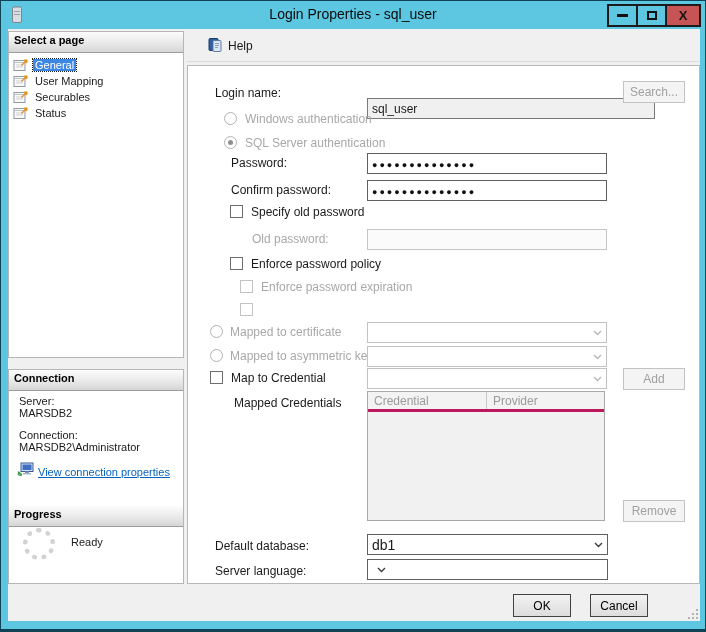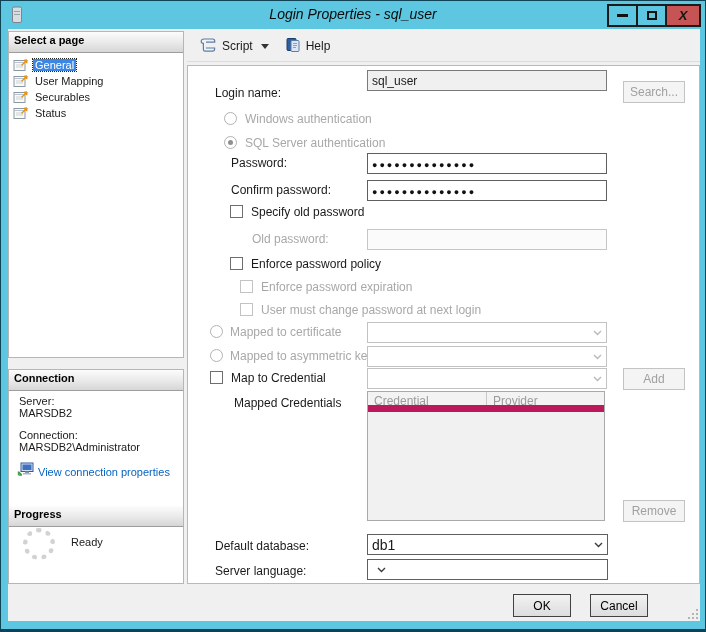--- a/index.html
+++ b/index.html
@@ -8,21 +8,21 @@
     position: relative;
     font-family: "Liberation Sans", sans-serif;
     background: #5dc6e1;
     border: 1px solid #0e4356;
     overflow: hidden;
     color: #1a1a1a;
   }
   .bottom-edge { position:absolute; left:0; right:0; bottom:0; height:2px; background:#0e4356; }
 
   
-  .titlebar { position:absolute; left:0; top:0; right:0; height:28px;font-style:italic; }
+  .titlebar { position:absolute; left:0; top:0; right:0; height:28px; }
   .app-icon { position:absolute; left:10px; top:5px; width:12px; height:18px; }
   .title { position:absolute; left:0; right:0; top:5px; text-align:center; font-size:14px; color:#0b0b0b; }
   .win-btns { position:absolute; right:4px; top:3px; display:flex; }
   .win-btn { width:31px; height:23px; border:2px solid #1b1b1b; margin-left:-2px;
              display:flex; align-items:center; justify-content:center; background:transparent; }
   .win-btn.close { width:36px; background:#c75454; }
   .glyph-min { width:11px; height:3px; background:#111; }
   .glyph-max { width:10px; height:9px; border:2px solid #111; }
   .glyph-close { font-size:13px; font-weight:bold; color:#151515; }
 
@@ -38,21 +38,21 @@
     background:linear-gradient(180deg,#fcfcfc 0%,#e9e9e9 55%,#d6d6d6 100%);
     border-bottom:1px solid #9d9d9d;
   }
   .pages-list { padding-top:4px; }
   .page-item { height:16px; display:flex; align-items:center; gap:4px; padding-left:4px; font-size:11px; cursor:default; }
   .page-item .lbl { padding:0 2px; white-space:nowrap; }
   .page-item.selected .lbl { background:#3d87e4; color:#fff; outline:1px dotted #222; }
 
   .conn-text { position:absolute; left:10px; font-size:11px; color:#1a1a1a; white-space:nowrap; }
   .link-row { position:absolute; left:8px; top:92px; display:flex; align-items:center; gap:4px; }
-  .link { font-size:11px; color:#0563c1; cursor:pointer; }
+  .link { font-size:11px; color:#0563c1; text-decoration:underline; cursor:pointer; }
   .progress-header { position:absolute; left:0; right:0; top:136px; }
   .spinner { position:absolute; left:14px; top:158px; width:32px; height:32px;
              border:5px dotted #d2d2d2; border-radius:50%; }
   .ready { position:absolute; left:62px; top:166px; font-size:11px; }
 
   
   .toolbar { position:absolute; left:179px; top:2px; width:513px; height:31px; background:#f0f0f0;
              border-bottom:1px solid #dcdcdc; display:flex; align-items:center; padding-left:8px; }
   .tb-btn { display:flex; align-items:center; gap:5px; font-size:12px; padding:3px 4px; cursor:default; }
   .caret-down { width:0; height:0; border-left:4px solid transparent; border-right:4px solid transparent;
@@ -84,21 +84,21 @@
                     border-radius:50%; background:#8f8f8f; }
 
   .btn-dis { position:absolute; height:22px; background:#f4f4f4; border:1px solid #c3c3c3;
              color:#a0a0a0; font-size:12px; display:flex; align-items:center; justify-content:center; }
   .btn { position:absolute; height:23px; background:linear-gradient(180deg,#f2f2f2,#dddddd);
          border:1px solid #424242; color:#000; font-size:12px;
          display:flex; align-items:center; justify-content:center; cursor:pointer; }
 
   .grid-table { position:absolute; left:179px; top:325px; width:238px; height:130px;
                 border:1px solid #a9a9a9; background:#f1f1f1; }
-  .grid-head { display:flex; height:20px; border-bottom:7px solid #be185d; background:#f3f3f3; }
+  .grid-head { display:flex; height:20px; border-bottom:3px solid #be185d; background:#f3f3f3; }
   .grid-th { font-size:12px; color:#9b9b9b; padding:2px 6px 0 6px; }
   .grid-th.c1 { width:119px; border-right:1px solid #c9c9c9; }
   .grid-th.c2 { flex:1; }
 
   
   .footer-btn-ok { left:505px; top:565px; width:58px; }
   .footer-btn-cancel { left:582px; top:565px; width:58px; }
   .grip { position:absolute; left:679px; top:579px; width:12px; height:12px; }
   .grip i { position:absolute; width:2px; height:2px; background:#b4b4b4; }
 </style>
@@ -192,48 +192,38 @@
         </svg>
       </span>
       <span class="link">View connection properties</span>
     </div>
     <div class="section-header progress-header">Progress</div>
     <div class="spinner"></div>
     <div class="ready">Ready</div>
   </div>
 
   <div class="toolbar">
-    <div class="tb-btn">
-      <span>
-        <svg width="18" height="16" viewBox="0 0 18 16">
-          <path d="M5 2 C3.2 2 2.2 3 2.2 4.3 C2.2 5.6 3.2 6.4 4.4 6.4 L4.4 12.5 C4.4 13.5 5.2 14.2 6.2 14.2 L13.5 14.2 C14.8 14.2 15.6 13.3 15.6 12 L15.6 11 L6.9 11" fill="#eef2f7" stroke="#5d7da3" stroke-width="1.2"></path>
-          <path d="M5 2 L13.8 2 C15 2 15.7 2.9 15.7 4.1 L15.7 5.1 L7 5.1" fill="#eef2f7" stroke="#5d7da3" stroke-width="1.2"></path>
-        </svg>
-      </span>
-      <span>Script</span>
-      <span class="caret-down"></span>
-    </div>
     <div class="tb-btn" style="margin-left:8px">
       <span>
         <svg width="16" height="16" viewBox="0 0 16 16">
           <rect x="2" y="1.5" width="9" height="12" rx="1" fill="#2e5e9e" stroke="#1d3f6e"></rect>
           <rect x="6" y="3.5" width="8" height="11" rx="1" fill="#dce6f4" stroke="#5d7da3"></rect>
           <line x1="8" y1="6.5" x2="12" y2="6.5" stroke="#8aa0be"></line>
           <line x1="8" y1="8.5" x2="12" y2="8.5" stroke="#8aa0be"></line>
           <line x1="8" y1="10.5" x2="11" y2="10.5" stroke="#8aa0be"></line>
         </svg>
       </span>
       <span>Help</span>
     </div>
   </div>
 
   <div class="main-panel">
 
     <div class="abs flabel" style="left:27px; top:20px">Login name:</div>
-    <div class="tbox readonly" style="left:179px; top:4px; width:240px">sql_user</div>
+    <div class="tbox readonly" style="left:179px; top:32px; width:288px">sql_user</div>
     <div class="btn-dis" style="left:435px; top:15px; width:62px">Search...</div>
 
     <div class="rad" style="left:36px; top:46px"></div>
     <div class="abs flabel dis" style="left:57px; top:46px">Windows authentication</div>
 
     <div class="rad sel" style="left:36px; top:70px"></div>
     <div class="abs flabel dis" style="left:57px; top:70px">SQL Server authentication</div>
 
     <div class="abs flabel" style="left:43px; top:90px">Password:</div>
     <div class="tbox" style="left:179px; top:87px; width:240px"><span class="dots">●●●●●●●●●●●●●●</span></div>
@@ -247,21 +237,20 @@
     <div class="abs flabel dis" style="left:64px; top:166px">Old password:</div>
     <div class="tbox disabled" style="left:179px; top:163px; width:240px"></div>
 
     <div class="chk" style="left:42px; top:191px"></div>
     <div class="abs flabel" style="left:63px; top:191px">Enforce password policy</div>
 
     <div class="chk dis" style="left:52px; top:214px"></div>
     <div class="abs flabel dis" style="left:73px; top:214px">Enforce password expiration</div>
 
     <div class="chk dis" style="left:52px; top:237px"></div>
-    <div class="abs flabel dis" style="left:73px; top:237px">User must change password at next login</div>
 
     <div class="rad" style="left:22px; top:259px"></div>
     <div class="abs flabel dis" style="left:42px; top:259px">Mapped to certificate</div>
     <div class="combo disabled" style="left:179px; top:256px; width:240px">
       <span class="val"></span>
       <span class="chev">
           <svg width="9" height="6" viewBox="0 0 9 6">
             <path d="M1 1 L4.5 4.5 L8 1" fill="none" stroke="#b9b9b9" stroke-width="1.4"></path>
           </svg>
         </span>

